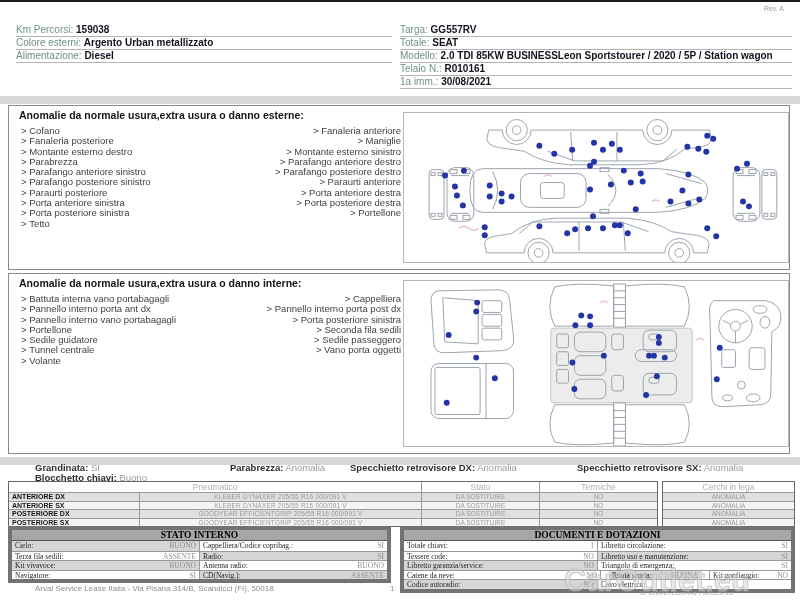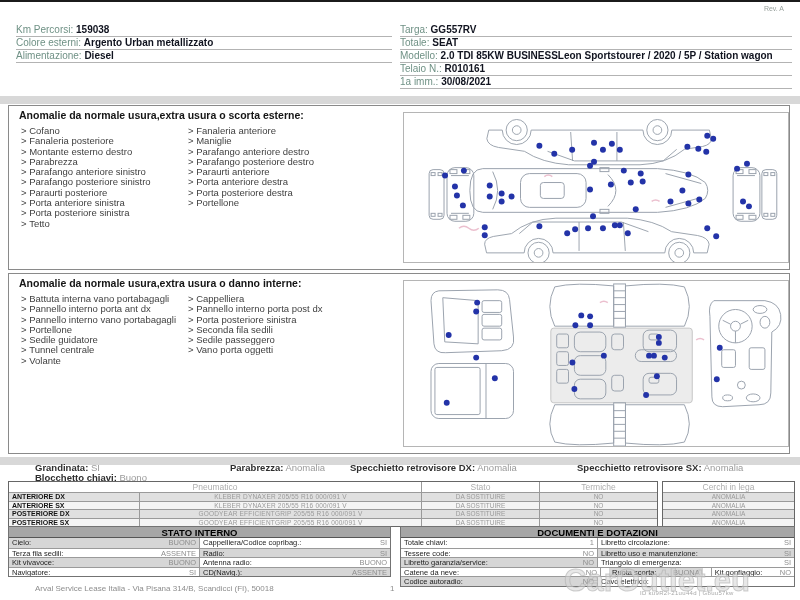--- a/index.html
+++ b/index.html
@@ -22,21 +22,21 @@
 
   .band { left:0; width:800px; height:8px; background:#d8d8d8; z-index:1; }
   .band1 { top:94px; } .band2 { top:455px; }
 
   
   .sec { left:8px; width:782px; border:1px solid #8a8a8a; background:#fff; z-index:2; }
   .sec1 { top:103px; height:165px; } .sec2 { top:271px; height:181px; }
   .sec-title { position:absolute; left:10px; top:3px; font-size:10.5px; font-weight:bold; color:#151515; }
   .itemcol { position:absolute; top:20px; font-size:9.5px; line-height:10.3px; color:#3f3f3f; }
   .col-a { left:12px;  width:168px; }
-  .col-b { left:179px; width:195px; }
+  .col-b { left:197px; width:195px;text-align:right; }
   .sec2 .col-a { width:158px; }
   .item::before { content:">\00a0 "; }
   .diagbox { position:absolute; left:394px; top:6px; width:386px; border:1px solid #b5b5b5; background:#fff; }
   .diag1 { height:151px; } .diag2 { height:167px; }
   .diagbox svg { display:block; width:100%; height:100%; }
 
   
   .cond { z-index:2; font-size:9.5px; line-height:10px; white-space:nowrap; }
   .cond .lab { color:#2e2e2e; font-weight:bold; }
   .cond .val { color:#9a9a9a; }
@@ -51,21 +51,21 @@
   .td-pos  { width:130px; font-size:7px; font-weight:bold; color:#141414; padding-left:3px; }
   .td-tyre { width:282px; border-left:1px solid #9a9a9a; text-align:center; color:#9a9a9a; letter-spacing:.2px; }
   .td-col  { width:118px; border-left:1px solid #9a9a9a; text-align:center; color:#9a9a9a; }
   .td-last { flex:1; }
   .r-g { background:#e0e0e0; } .r-w { background:#f4f4f4; }
   .cerchi { left:662px; top:479px; width:133px; border:1px solid #666; background:#fff; z-index:2; }
   .cerchi-head { height:10px; line-height:10px; font-size:8.5px; color:#aeaeae; text-align:center; }
   .cerchi-row  { height:8.5px; line-height:8px; font-size:6.5px; text-align:center; color:#9a9a9a; border-top:1px solid #9a9a9a; }
 
   
-  .kvt { border:1px solid #737373; background:#fff; z-index:2; }
+  .kvt { border:4px solid #737373; background:#fff; z-index:2;font-family:Liberation Serif, serif; }
   .kvt-si  { left:8px;   top:524px; width:383px; }
   .kvt-doc { left:400px; top:524px; width:395px; }
   .kv-header { height:11px; line-height:11px; background:#a6a6a6; border-bottom:1px solid #555;
                text-align:center; font-size:9.5px; font-weight:bold; color:#000; }
   .kv-row { display:flex; height:9.5px; line-height:9px; font-size:7.5px; }
   .kv-row + .kv-row { border-top:1px solid #9a9a9a; }
   .kv-cell { flex:1; display:flex; justify-content:space-between; padding:0 3px; overflow:hidden; white-space:nowrap; }
   .kv-cell + .kv-cell { border-left:1px solid #9a9a9a; }
   .kv-cell .lab { color:#1d1d1d; }
   .kv-cell .val { color:#8f8f8f; }
@@ -127,38 +127,39 @@
     <div class="hfield">
       <span class="lab">1a imm.:</span>
       <span class="val">30/08/2021</span>
     </div>
   </div>
 
   <div class="abs band band1"></div>
   <div class="abs band band2"></div>
 
   <div class="abs sec sec1">
-    <div class="sec-title">Anomalie da normale usura,extra usura o scorta esterne:</div>
+    <div class="sec-title">Anomalie da normale usura,extra usura o danno esterne:</div>
     <div class="itemcol col-a">
 
     <div class="item">Cofano</div>
         <div class="item">Fanaleria posteriore</div>
         <div class="item">Montante esterno destro</div>
         <div class="item">Parabrezza</div>
         <div class="item">Parafango anteriore sinistro</div>
         <div class="item">Parafango posteriore sinistro</div>
         <div class="item">Paraurti posteriore</div>
         <div class="item">Porta anteriore sinistra</div>
         <div class="item">Porta posteriore sinistra</div>
         <div class="item">Tetto</div>
       </div>
     <div class="itemcol col-b">
 
     <div class="item">Fanaleria anteriore</div>
         <div class="item">Maniglie</div>
+        <div class="item">Montante esterno sinistro</div>
         <div class="item">Parafango anteriore destro</div>
         <div class="item">Parafango posteriore destro</div>
         <div class="item">Paraurti anteriore</div>
         <div class="item">Porta anteriore destra</div>
         <div class="item">Porta posteriore destra</div>
         <div class="item">Portellone</div>
       </div>
     <div class="diagbox diag1">
       <svg viewBox="0 0 384 150">
         <g class="ln">

